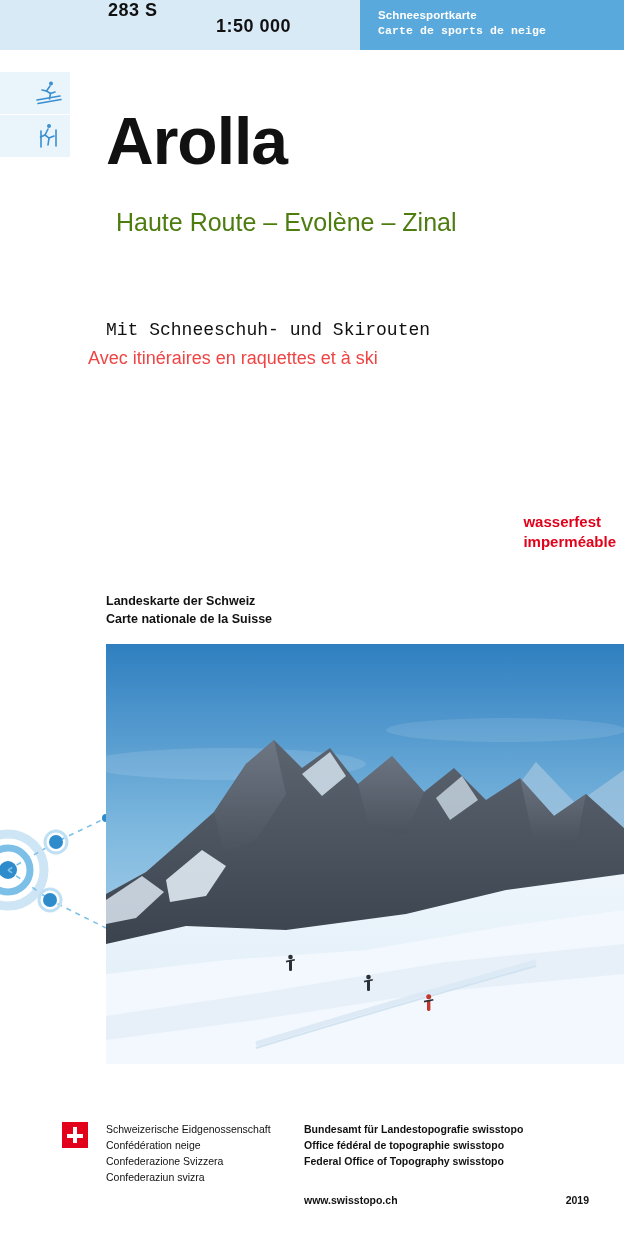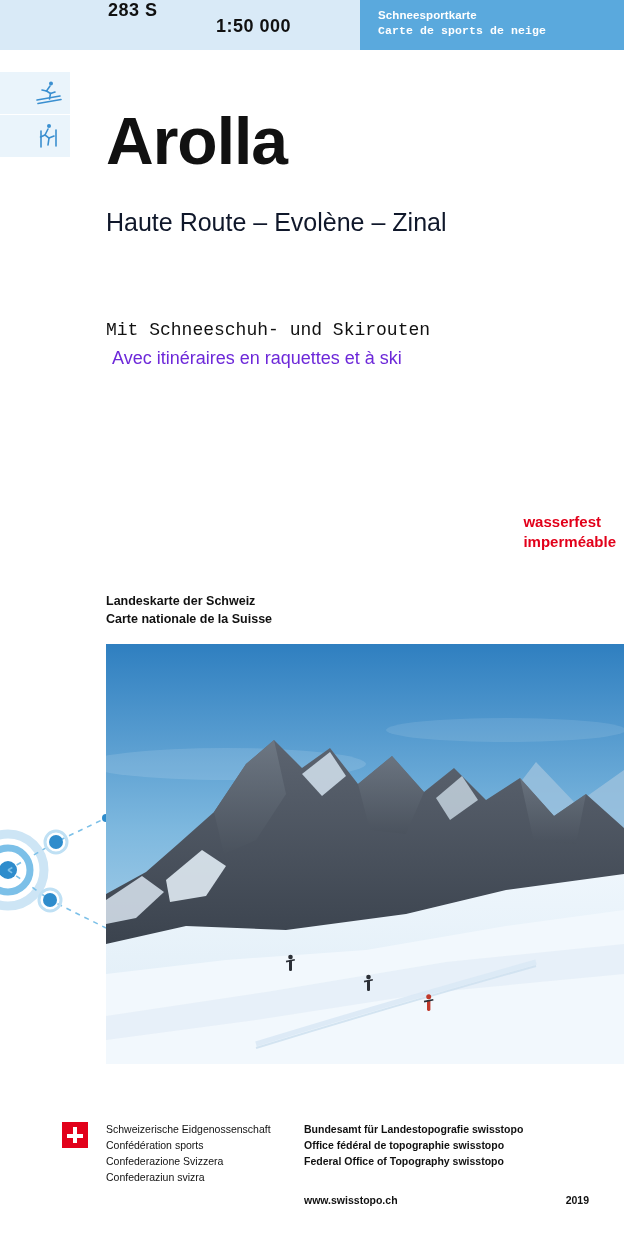--- a/index.html
+++ b/index.html
@@ -98,39 +98,39 @@
     left: 106px;
     font-size: 66px;
     font-weight: bold;
     letter-spacing: -1px;
     color: #111;
     line-height: 1;
   }
   .subtitle {
     position: absolute;
     top: 208px;
-    left: 106px;
+    left: 116px;
     font-size: 25px;
-    color: #0f172a;
+    color: #4d7c0f;
     letter-spacing: 0px;
   }
   .note-de {
     position: absolute;
     top: 320px;
     left: 106px;
     font-size: 18px;
     color: #111;
     font-family: Liberation Mono, monospace;
   }
   .note-fr {
     position: absolute;
     top: 348px;
-    left: 112px;
+    left: 88px;
     font-size: 18px;
-    color: #6d28d9;
+    color: #ef4444;
   }
 
   
   .waterproof {
     position: absolute;
     top: 512px;
     right: 8px;
     text-align: left;
     color: #e2001a;
     font-weight: bold;
@@ -369,21 +369,21 @@
   </svg>
 </div>
 
 <div class="swiss-flag">
   <div class="bar-h"></div>
   <div class="bar-v"></div>
 </div>
 
 <div class="confed">
   <div>Schweizerische Eidgenossenschaft</div>
-  <div>Confédération sports</div>
+  <div>Confédération neige</div>
   <div>Confederazione Svizzera</div>
   <div>Confederaziun svizra</div>
 </div>
 
 <div class="office">
   <div>Bundesamt für Landestopografie swisstopo</div>
   <div>Office fédéral de topographie swisstopo</div>
   <div>Federal Office of Topography swisstopo</div>
 </div>
 

